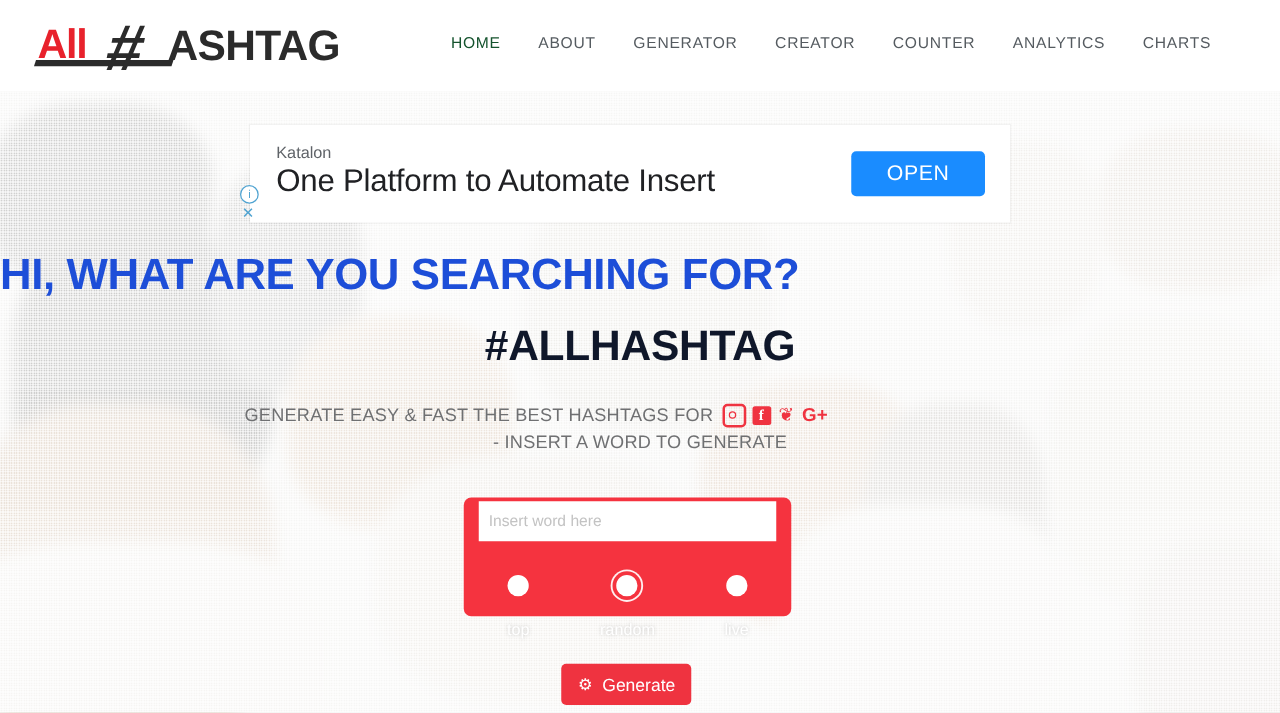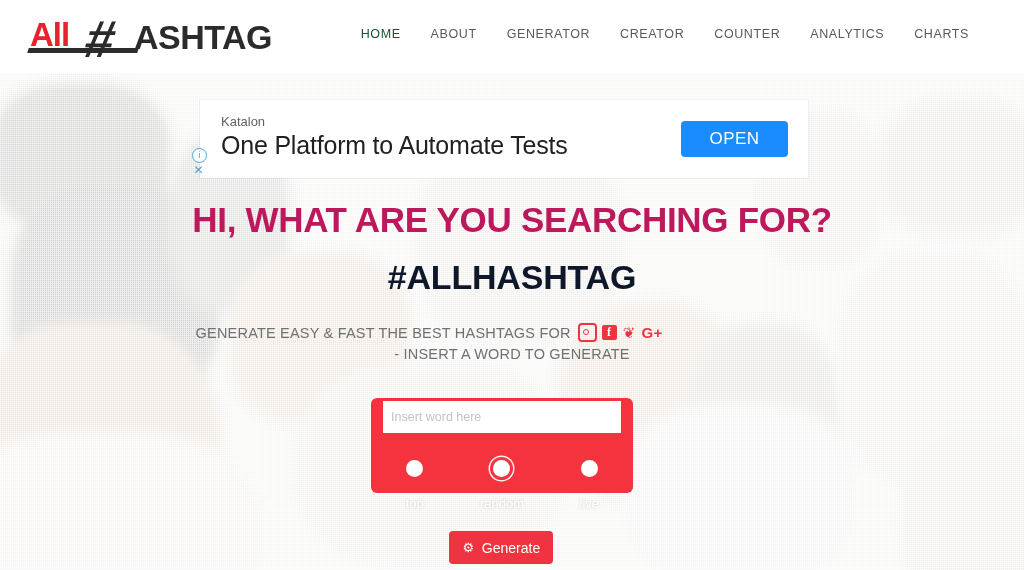--- a/index.html
+++ b/index.html
@@ -103,22 +103,22 @@
     background:#fff;
   }
   .ad-close{
     position:absolute;left:-8px;top:64px;width:13px;height:13px;
     color:#4fa3d1;font-size:12px;line-height:13px;text-align:center;z-index:31;
   }
 
   
   .hero-content{position:absolute;left:0;top:73px;width:1024px;z-index:20;}
   .h1{
-    position:absolute;left:0;top:127px;width:1024px;text-align:center;
-    font-size:35px;font-weight:bold;color:#be185d;
+    position:absolute;left:0;top:127px;width:1024px;text-align:left;
+    font-size:35px;font-weight:bold;color:#1d4ed8;
     letter-spacing:-0.3px;
     font-family:"Liberation Sans", sans-serif;
   }
   .h2{
     position:absolute;left:0;top:185px;width:1024px;text-align:center;
     font-size:34px;font-weight:bold;color:#0f172a;
     letter-spacing:-0.2px;
   }
   .sub1{
     position:absolute;left:0;top:250px;width:858px;text-align:center;
@@ -232,21 +232,21 @@
       <a href="#">COUNTER</a>
       <a href="#">ANALYTICS</a>
       <a href="#">CHARTS</a>
     </nav>
   </div>
 
   <div class="ad">
     <div class="ad-info">i</div>
     <div class="ad-close">✕</div>
     <div class="ad-brand">Katalon</div>
-    <div class="ad-headline">One Platform to Automate Tests</div>
+    <div class="ad-headline">One Platform to Automate Insert</div>
     <button class="ad-open">OPEN</button>
   </div>
 
   <div class="hero-content">
 
     <div class="h1">HI, WHAT ARE YOU SEARCHING FOR?</div>
     <div class="h2">#ALLHASHTAG</div>
 
     <div class="sub1">
       <span class="txt">GENERATE EASY &amp; FAST THE BEST HASHTAGS FOR</span>

